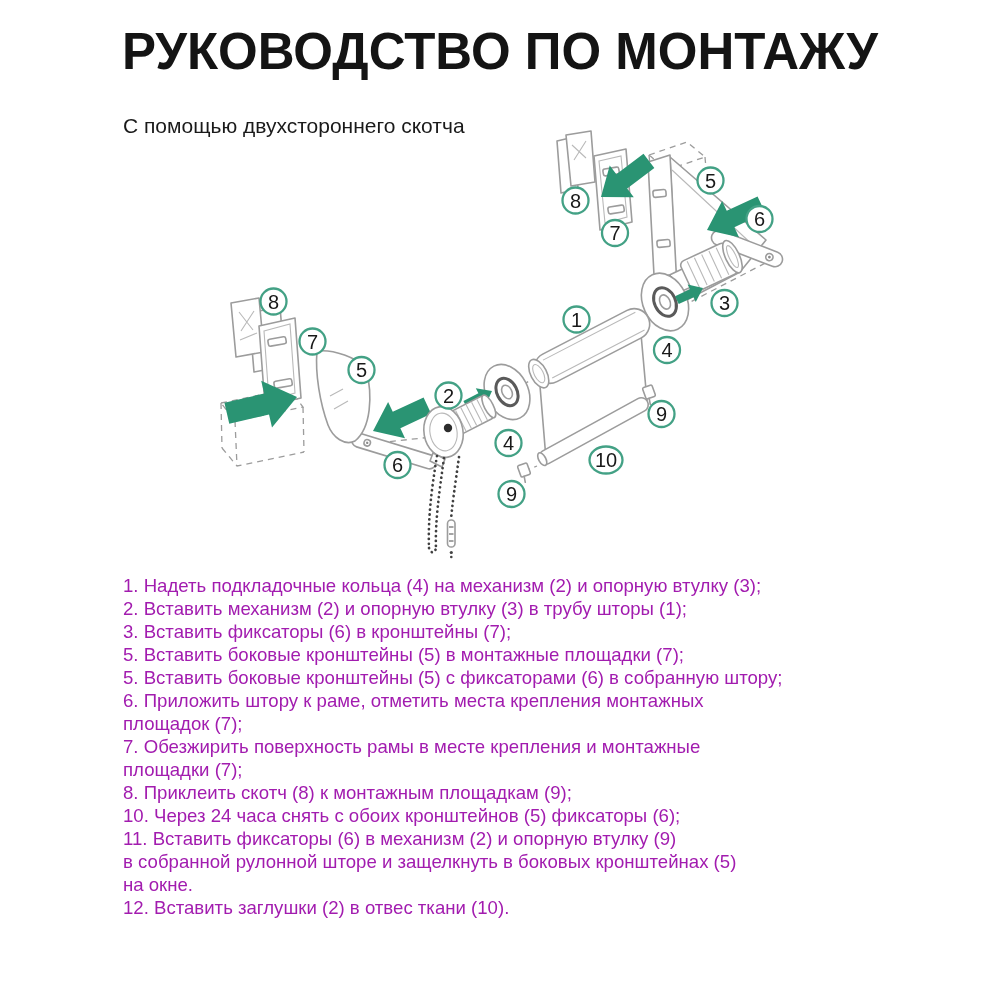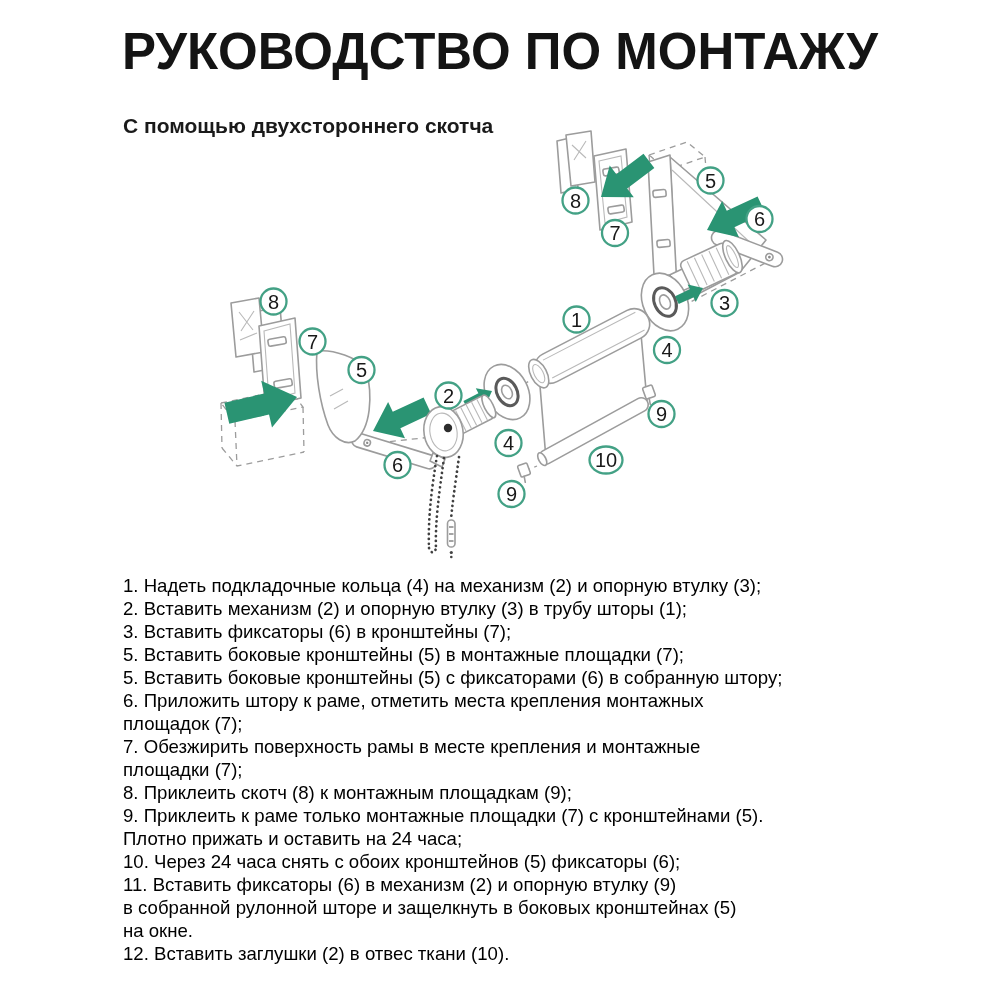--- a/index.html
+++ b/index.html
@@ -7,28 +7,28 @@
   body { width:1000px; height:1000px; font-family:"Liberation Sans", sans-serif; }
   .page { position:relative; width:976px; height:1000px; background:#fff; overflow:hidden; }
 
   .title {
     position:absolute; top:24px; left:0; width:1000px;
     text-align:center; font-size:51px; font-weight:800;
     color:#141414; letter-spacing:0px; line-height:1.1;
   }
   .subtitle {
     position:absolute; top:114px; left:123px;
-    font-size:21px; font-weight:700; color:#1a1a1a;
+    font-size:21px; font-weight:400; color:#1a1a1a;
   }
 
   svg.diagram { position:absolute; top:0; left:0; }
 
   .steps {
     position:absolute; left:123px; top:574px; width:830px;
-    font-size:18.6px; line-height:23px; color:#000000;
+    font-size:18.6px; line-height:23px; color:#a21caf;
   }
   .step { white-space:pre-line; }
 
   
   .ln  { fill:none; stroke:var(--line,#9c9c9c); stroke-width:1.6; stroke-linejoin:round; stroke-linecap:round; }
   .fw  { fill:#ffffff; stroke:var(--line,#9c9c9c); stroke-width:1.6; stroke-linejoin:round; }
   .lt  { fill:none; stroke:#b9b9b9; stroke-width:1.1; }
   .dk  { fill:none; stroke:#5a5a5a; stroke-width:3; }
   .dsh { fill:none; stroke:var(--line,#9c9c9c); stroke-width:1.3; stroke-dasharray:6 5; }
   .arrow { fill:var(--green,#2a9473); }
@@ -281,21 +281,19 @@
       <p class="step">1. Надеть подкладочные кольца (4) на механизм (2) и опорную втулку (3);</p>
       <p class="step">2. Вставить механизм (2) и опорную втулку (3) в трубу шторы (1);</p>
       <p class="step">3. Вставить фиксаторы (6) в кронштейны (7);</p>
       <p class="step">5. Вставить боковые кронштейны (5) в монтажные площадки (7);</p>
       <p class="step">5. Вставить боковые кронштейны (5) с фиксаторами (6) в собранную штору;</p>
       <p class="step">6. Приложить штору к раме, отметить места крепления монтажных
 площадок (7);</p>
       <p class="step">7. Обезжирить поверхность рамы в месте крепления и монтажные
 площадки (7);</p>
       <p class="step">8. Приклеить скотч (8) к монтажным площадкам (9);</p>
-      <p class="step">9. Приклеить к раме только монтажные площадки (7) с кронштейнами (5).
-Плотно прижать и оставить на 24 часа;</p>
       <p class="step">10. Через 24 часа снять с обоих кронштейнов (5) фиксаторы (6);</p>
       <p class="step">11. Вставить фиксаторы (6) в механизм (2) и опорную втулку (9)
 в собранной рулонной шторе и защелкнуть в боковых кронштейнах (5)
 на окне.</p>
       <p class="step">12. Вставить заглушки (2) в отвес ткани (10).</p>
     </div>
 </div>
 
 </body></html>

